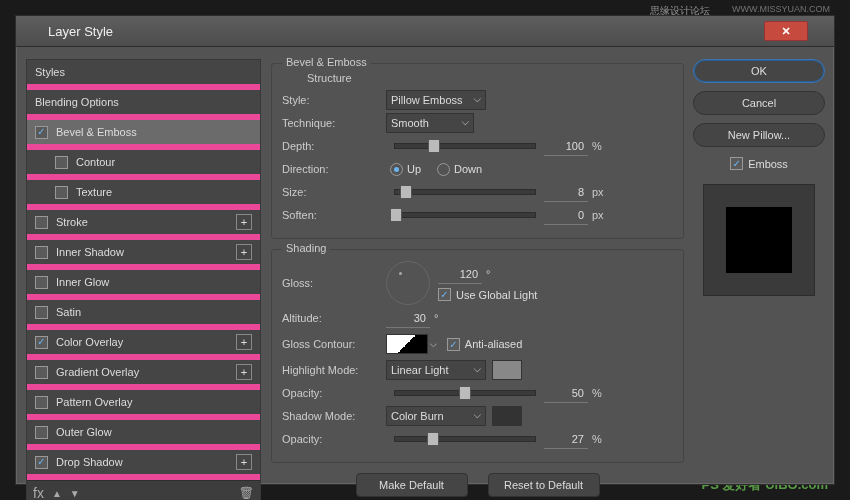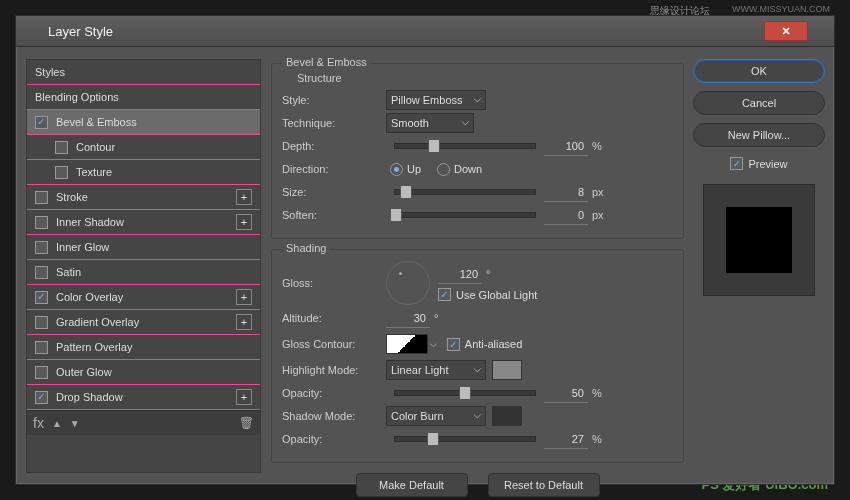--- a/index.html
+++ b/index.html
@@ -6,34 +6,34 @@
 .wrap{position:relative;width:850px;height:500px}
 .dialog{position:absolute;left:15px;top:15px;right:15px;bottom:15px;background:#535353;border:1px solid #2d2d2d;box-shadow:0 0 0 1px #666 inset}
 .titlebar{height:30px;background:linear-gradient(#5e5e5e,#4d4d4d);display:flex;align-items:center;padding:0 26px;border-bottom:1px solid #2d2d2d}
 .titlebar .title{font-size:13px;color:#eee;flex:1;padding-left:6px}
 .closebtn{width:42px;height:18px;background:#c74a3e;border:1px solid #933;border-radius:2px;display:flex;align-items:center;justify-content:center;color:#fff;font-size:11px;font-weight:bold}
 .content{display:flex;padding:12px 10px;gap:10px;height:calc(100% - 30px);box-sizing:border-box}
 .col-left{width:235px;display:flex;flex-direction:column}
 .col-mid{flex:1;display:flex;flex-direction:column;gap:6px}
 .col-right{width:130px;display:flex;flex-direction:column;gap:8px;align-items:center}
 .stylelist{background:#454545;border:1px solid #383838;flex:1;display:flex;flex-direction:column}
-.row{height:24px;display:flex;align-items:center;padding:0 8px;border-bottom:1px solid #ec4899;cursor:pointer}
+.row{height:24px;display:flex;align-items:center;padding:0 8px;border-bottom:6px solid #ec4899;cursor:pointer}
 .row.selected{background:#6b6b6b}
 .row.indent{padding-left:28px}
 .row .cb{width:11px;height:11px;border:1px solid #999;margin-right:8px;background:#5a5a5a;display:flex;align-items:center;justify-content:center}
 .row .cb.checked::after{content:"✓";color:#6bb3f0;font-size:10px;line-height:1}
 .row .lbl{flex:1;color:#ddd}
 .row .plus{width:14px;height:14px;border:1px solid #888;display:flex;align-items:center;justify-content:center;font-size:11px;color:#ddd}
 .list-footer{height:24px;background:#3d3d3d;border-top:1px solid #2d2d2d;display:flex;align-items:center;padding:0 6px;gap:8px;color:#aaa}
 .list-footer .fx{font-size:14px}
 .list-footer .arrow{font-size:10px}
 .list-footer .trash{margin-left:auto;font-size:12px}
 .group{border:1px solid #444;border-radius:3px;padding:8px 10px 10px;position:relative;margin-top:4px}
 .group-title{position:absolute;top:-8px;left:10px;background:#535353;padding:0 4px;color:#ccc;font-size:11px}
-.sub-title{color:#ccc;margin:0 0 6px 15px;font-size:11px}
+.sub-title{color:#ccc;margin:0 0 6px 25px;font-size:11px}
 .frow{display:flex;align-items:center;margin:3px 0;min-height:20px}
 .flbl{text-align:left;width:88px;color:#ccc;padding-right:16px}
 .sel{background:#454545;border:1px solid #333;color:#ddd;height:20px;padding:0 4px;font-size:11px;width:100px;appearance:none;position:relative}
 .selwrap{position:relative;display:inline-block}
 .selwrap::after{content:"⌵";position:absolute;right:5px;top:3px;color:#bbb;pointer-events:none;font-size:10px}
 .slider{flex:1;height:4px;background:#3a3a3a;border:1px solid #2d2d2d;position:relative;margin:0 8px;max-width:140px}
 .thumb{position:absolute;width:10px;height:12px;background:#bbb;top:-5px;border:1px solid #555;transform:translateX(-50%)}
 .numin{width:38px;height:16px;background:transparent;border:none;border-bottom:1px solid #777;color:#ddd;text-align:right;font-size:11px;padding-right:4px}
 .unit{color:#ccc;margin-left:4px;width:18px}
 .radio{width:11px;height:11px;border:1px solid #999;border-radius:50%;margin:0 4px;display:inline-flex;align-items:center;justify-content:center}
@@ -259,21 +259,21 @@
           <div class="btn">Reset to Default</div>
         </div>
       </div>
 
       <div class="col-right">
         <div class="btn primary">OK</div>
         <div class="btn">Cancel</div>
         <div class="btn">New Pillow...</div>
         <div style="display:flex;align-items:center;margin-top:2px">
             <span class="cbx on"></span>
-            <span>Preview</span>
+            <span>Emboss</span>
           </div>
         <div class="preview">
             <div class="preview-inner"></div>
           </div>
       </div>
     </div>
   </div>
 </div>
 
 </body></html>

